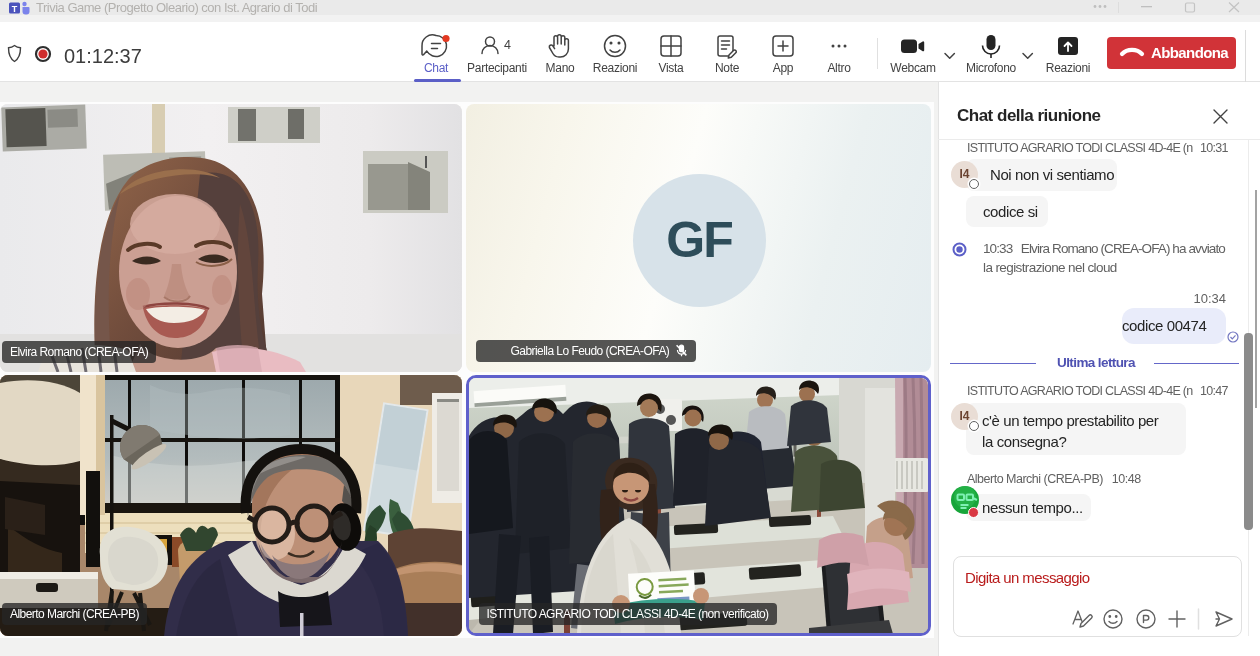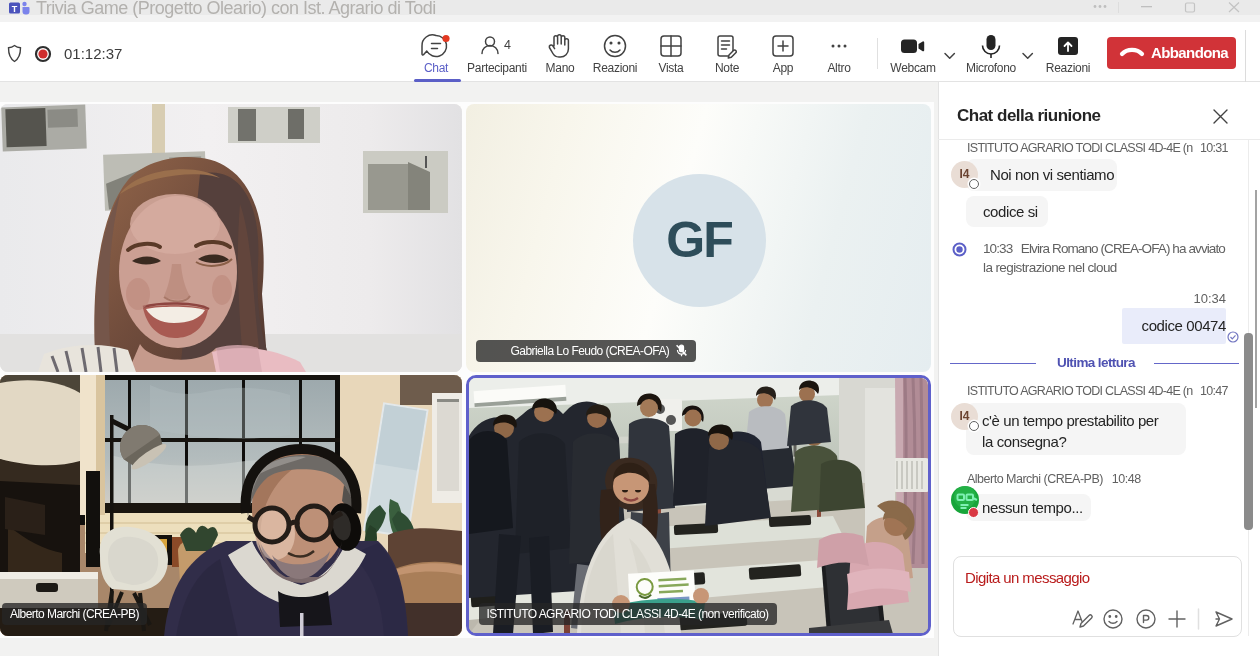--- a/index.html
+++ b/index.html
@@ -2,25 +2,25 @@
 <html><head>
 <meta charset="utf-8">
 <style>
   * { margin:0; padding:0; box-sizing:border-box; }
   html,body { width:1260px; height:656px; overflow:hidden; }
   body { font-family:"Liberation Sans", sans-serif; position:relative; background:#f2f2f1; }
   .abs { position:absolute; }
   
   #titlebar { left:0; top:0; width:1260px; height:15px; background:#eaeaea; }
   #substrip { left:0; top:15px; width:1260px; height:7px; background:#f2f2f2; }
-  #titletext { left:36px; top:0px; height:15px; line-height:16px; font-size:18px; letter-spacing:-0.5px; color:#b3b1ae; }
+  #titletext { left:36px; top:0px; height:15px; line-height:16px; font-size:13px; letter-spacing:-0.5px; color:#b3b1ae; }
   
   #toolbar { left:0; top:22px; width:1260px; height:60px; background:#ffffff; border-bottom:1px solid #e3e3e3; }
   .tlabel { position:absolute; top:61px; width:90px; text-align:center; font-size:12px; letter-spacing:-0.3px; color:#424242; }
-  #timer { left:64px; top:45px; font-size:15px; color:#3d3d3d; }
+  #timer { left:64px; top:45px; font-size:20px; color:#3d3d3d; }
   
   .tile { position:absolute; border-radius:8px; overflow:hidden; }
   .namelabel { position:absolute; background:rgba(37,37,37,0.78); color:#fff; font-size:12px; letter-spacing:-0.55px;
     line-height:22px; padding:0 8px; border-radius:4px; white-space:nowrap; }
   
   #chatpanel { left:938px; top:82px; width:322px; height:574px; background:#fff; border-left:1px solid #e3e3e3; }
   .sender { position:absolute; font-size:12.5px; letter-spacing:-0.7px; color:#616161; white-space:nowrap; overflow:hidden; }
   .bubble { position:absolute; background:#f5f5f5; border-radius:8px; font-size:15px; letter-spacing:-0.4px; color:#242424; white-space:nowrap; }
 </style>
 </head>
@@ -194,20 +194,21 @@
     <ellipse cx="222" cy="186" rx="10" ry="15" fill="#bb8578" opacity="0.55"></ellipse>
 
     <path d="M96 268 C92 190 98 130 120 90 C108 140 106 200 112 268 Z" fill="#75564a"></path>
     <path d="M240 100 C254 140 252 200 262 268 L244 268 C238 200 236 150 240 100 Z" fill="#64463c" opacity="0.9"></path>
 
     <path d="M38 268 L44 250 C70 240 100 238 128 246 L136 268 Z" fill="#e8e4dc"></path>
     <path d="M52 252 l6 16 M66 247 l5 21 M82 244 l4 24 M98 243 l3 25 M114 244 l3 24" stroke="#6e6a70" stroke-width="3"></path>
     <path d="M212 248 C240 240 272 244 300 258 L306 268 L216 268 Z" fill="#e9bcc2"></path>
     <path d="M216 244 C230 240 246 240 258 244 L262 268 L220 268 Z" fill="#d8aab2" opacity="0.8"></path>
   </svg>
+  <div class="namelabel" style="left:2px; bottom:9px;">Elvira Romano (CREA-OFA)</div>
 </div>
 <div class="tile" style="left:465.5px; top:104px; width:465.5px; height:267.5px; background:linear-gradient(105deg,#f2efe2 0%,#f8f6ec 20%,#fdfdfa 45%,#ebf1f1 75%,#e5edf0 100%);">
   <div class="abs" style="left:167px; top:70px; width:133px; height:133px; border-radius:50%; background:#d7e2e9; text-align:center; line-height:133px; font-size:50px; letter-spacing:-2px; font-weight:bold; color:#2e4d5a;">GF</div>
   <div class="namelabel" style="left:10px; bottom:10px;padding-left:35px;">Gabriella Lo Feudo (CREA-OFA) <svg width="13" height="13" viewBox="0 0 16 16" style="vertical-align:-2px; margin-left:3px;">
         <g fill="none" stroke="#fff" stroke-width="1.5">
           <rect x="5.5" y="1.5" width="5" height="8" rx="2.5" fill="#fff"></rect>
           <path d="M3 7.5 a5 5 0 0 0 10 0 M8 12.5 v2.5"></path>
           <path d="M2 1.5 L14 14" stroke-width="1.8"></path>
         </g>
       </svg></div>
@@ -511,21 +512,21 @@
 <div class="abs" style="left:969px; top:179px; width:10px; height:10px; border-radius:50%; background:#fff; border:1.5px solid #616161; box-shadow:0 0 0 1.5px #fff;"></div>
 
 <svg class="abs" style="left:952px; top:241.5px;" width="15" height="15" viewBox="0 0 15 15">
   <circle cx="7.5" cy="7.5" r="6" fill="none" stroke="#5b5fc7" stroke-width="2"></circle>
   <circle cx="7.5" cy="7.5" r="3.2" fill="#5b5fc7"></circle>
 </svg>
 <div class="abs" style="left:983px; top:241px; font-size:13.5px; letter-spacing:-0.9px; color:#616161; white-space:nowrap;">10:33&nbsp;&nbsp; Elvira Romano (CREA-OFA) ha avviato</div>
 <div class="abs" style="left:983px; top:260px; font-size:13.5px; letter-spacing:-0.6px; color:#616161; white-space:nowrap;">la registrazione nel cloud</div>
 
 <div class="abs" style="left:1146px; top:291px; width:80px; text-align:right; font-size:13px; color:#616161;">10:34</div>
-<div class="abs bubble" style="left:1122px; top:308px; width:104px; height:35.5px; line-height:35.5px; text-align:right; background:#e9ecfa; border-radius:2px;">codice 00474</div>
+<div class="abs bubble" style="left:1122px; top:308px; width:104px; height:35.5px; line-height:35.5px; text-align:left; background:#e9ecfa; border-radius:12px;">codice 00474</div>
 <svg class="abs" style="left:1227px; top:331px;" width="12" height="12" viewBox="0 0 12 12">
   <circle cx="6" cy="6" r="5" fill="none" stroke="#7377c1" stroke-width="1.2"></circle>
   <path d="M3.5 6 l1.8 1.8 l3.2 -3.4" fill="none" stroke="#7377c1" stroke-width="1.2"></path>
 </svg>
 
 <div class="abs" style="left:950px; top:362.5px; width:86px; height:1px; background:#6467c9;"></div>
 <div class="abs" style="left:1154px; top:362.5px; width:85px; height:1px; background:#6467c9;"></div>
 <div class="abs" style="left:1040px; top:355px; width:112px; text-align:center; font-size:13.5px; font-weight:bold; letter-spacing:-0.6px; color:#4f52b2;">Ultima lettura</div>
 
 <div class="abs sender" style="left:967px; top:384px; width:226px;">ISTITUTO AGRARIO TODI CLASSI 4D-4E (n<span style="font-size:9px;">‹</span></div>

